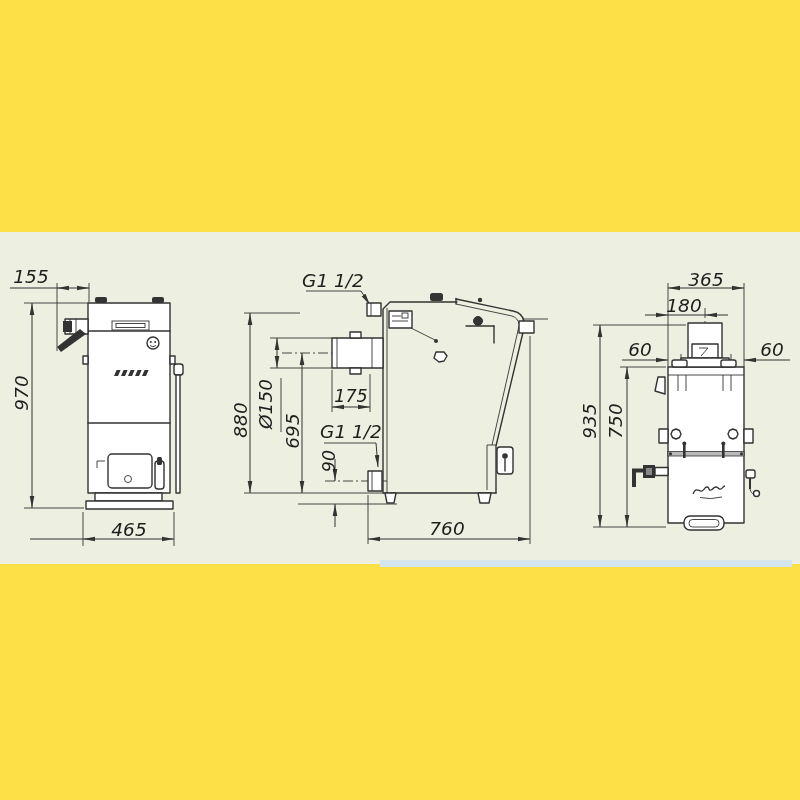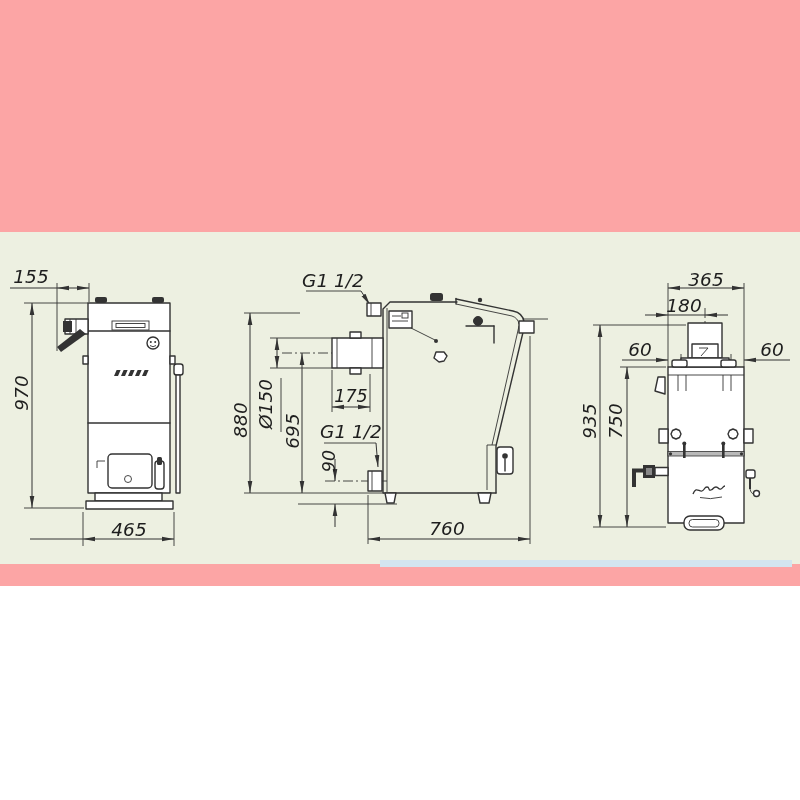--- a/index.html
+++ b/index.html
@@ -1,16 +1,16 @@
 <!DOCTYPE html>
 <html><head>
 <meta charset="utf-8">
 <style>
   html,body{margin:0;padding:0;background:#fff;}
-  .stage{position:relative;width:800px;height:586px;background:#fca5a5;overflow:hidden;
+  .stage{position:relative;width:800px;height:800px;background:#fde047;overflow:hidden;
          font-family:"DejaVu Sans",sans-serif;}
   svg{position:absolute;left:0;top:0;}
   
   .ol{fill:#fff;stroke:#333;stroke-width:1.4;stroke-linejoin:round;}
   .oln{fill:none;stroke:#333;stroke-width:1.4;stroke-linejoin:round;stroke-linecap:round;}
   .tl{fill:none;stroke:#333;stroke-width:.9;}
   .dim{fill:none;stroke:#333;stroke-width:1;}
   .ext{fill:none;stroke:#333;stroke-width:.9;}
   .cl{fill:none;stroke:#333;stroke-width:.9;stroke-dasharray:10 3 2 3;}
   .fd{fill:#333;stroke:none;}

